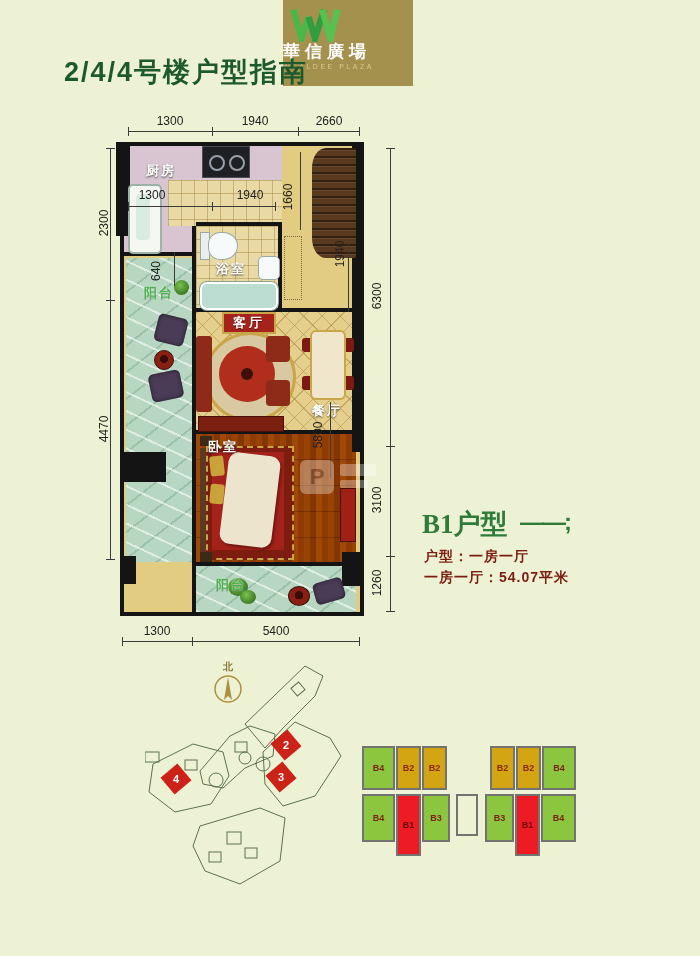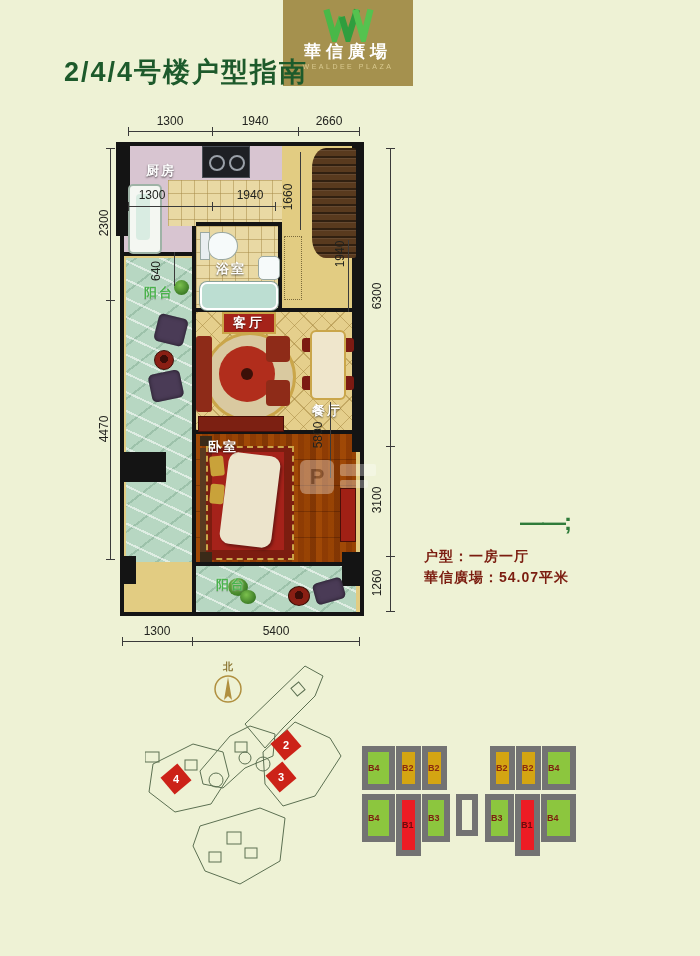--- a/index.html
+++ b/index.html
@@ -1,21 +1,21 @@
 <!DOCTYPE html>
 <html><head>
 <meta charset="utf-8">
 <style>
   html,body{margin:0;padding:0;}
   body{font-family:"Liberation Sans",sans-serif;}
   #canvas{position:relative;width:700px;height:956px;background:#eef2d5;overflow:hidden;}
   .abs{position:absolute;}
 
   
-  #logo{left:283px;top:0;width:130px;height:86px;background:#a5914e;text-align:center;}
+  #logo{left:283px;top:0;width:130px;height:86px;background:#a5914e;text-align:left;}
   #logo .wmark{margin-top:6px;height:36px;}
   #logo .cn{color:#ffffff;font-size:17px;letter-spacing:5px;font-weight:bold;line-height:20px;}
   #logo .en{color:#d8c98f;font-size:7px;letter-spacing:2.5px;line-height:10px;}
 
   
   #headline{left:64px;top:54px;font-size:27px;font-weight:bold;color:#1d5a2b;letter-spacing:2px;}
 
   
   .dimline-h{border-top:1px solid #3a3a3a;height:0;}
   .dimline-v{border-left:1px solid #3a3a3a;width:0;}
@@ -43,21 +43,21 @@
   
   #unit-title{left:422px;top:506px;font-family:"Liberation Serif",serif;font-size:27px;font-weight:bold;color:#2f7c3a;}
   #unit-dash{left:520px;top:508px;font-size:24px;font-weight:bold;color:#2f7c3a;letter-spacing:-2px;}
   .unit-line{color:#7b1d10;font-size:14px;font-weight:bold;letter-spacing:1px;}
 
   
   #sitemap{left:145px;top:656px;}
 
   
   #floorkey{left:362px;top:742px;width:214px;height:116px;}
-  .unit{border:6px solid #737373;box-sizing:border-box;display:flex;align-items:center;justify-content:flex-start;font-size:9px;font-weight:bold;color:#7c1f10;}
+  .unit{border:2px solid #737373;box-sizing:border-box;display:flex;align-items:center;justify-content:center;font-size:9px;font-weight:bold;color:#7c1f10;}
   .unit.green{background:#8cc63e;}
   .unit.gold{background:#d4a512;color:#8a2a10;}
   .unit.red{background:#ed1c24;color:#6e0c0c;}
   .unit.hollow{background:transparent;}
 
   
   #watermark{left:300px;top:458px;width:80px;height:40px;opacity:.32;}
   #watermark .wbox{width:34px;height:34px;background:#ffffff;border-radius:6px;color:#6d7a86;font-size:22px;font-weight:bold;text-align:center;line-height:34px;}
   #watermark .bar{background:#ffffff;border-radius:2px;}
 </style>
@@ -214,23 +214,24 @@
     <div class="abs dimline-v" style="left:214px;top:262px;height:76px;"></div>
     <div class="abs dimtxt vlabel" style="left:180px;top:288px;">5800</div>
   </div>
 
   <div class="abs" id="watermark">
     <div class="abs wbox" style="left:0;top:2px;">P</div>
     <div class="abs bar" style="left:40px;top:6px;width:36px;height:12px;"></div>
     <div class="abs bar" style="left:40px;top:22px;width:28px;height:8px;"></div>
   </div>
 
+  <div class="abs" id="unit-title">B1户型</div>
   <div class="abs" id="unit-dash">——;</div>
   <div class="abs unit-line" style="left:424px;top:548px;">户型：一房一厅</div>
-  <div class="abs unit-line" style="left:424px;top:569px;">華信廣場：54.07平米</div>
+  <div class="abs unit-line" style="left:424px;top:569px;">一房一厅：54.07平米</div>
 
   <svg class="abs" id="sitemap" width="205" height="240" viewBox="0 0 205 240">
     <g stroke="#5c7052" fill="none" stroke-width="1">
       <polygon points="55,115 85,80 105,70 130,78 128,100 100,112 78,132 58,128"></polygon>
       <polygon points="100,68 160,10 178,20 170,40 138,72 120,92"></polygon>
       <polygon points="118,96 150,66 185,82 196,100 170,140 138,150 120,128"></polygon>
       <polygon points="8,108 48,88 78,96 84,120 66,148 30,156 4,136"></polygon>
       <polygon points="55,170 115,152 140,162 135,205 95,228 60,215 48,190"></polygon>
       <rect x="66,96" y="96" width="14" height="10"></rect>
       <rect x="90" y="86" width="12" height="10"></rect>

